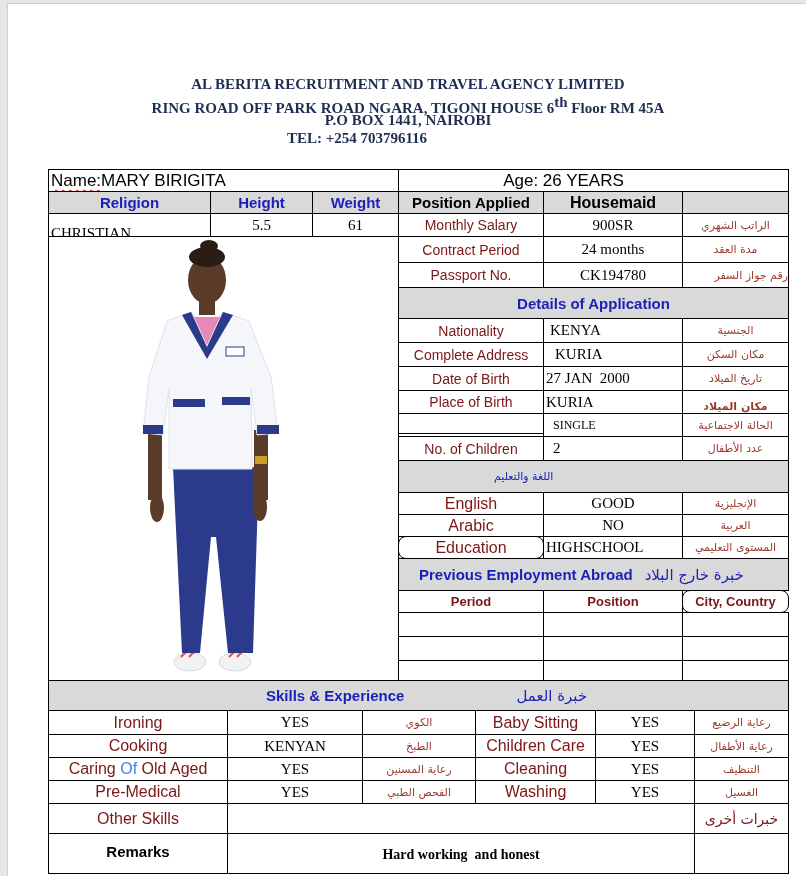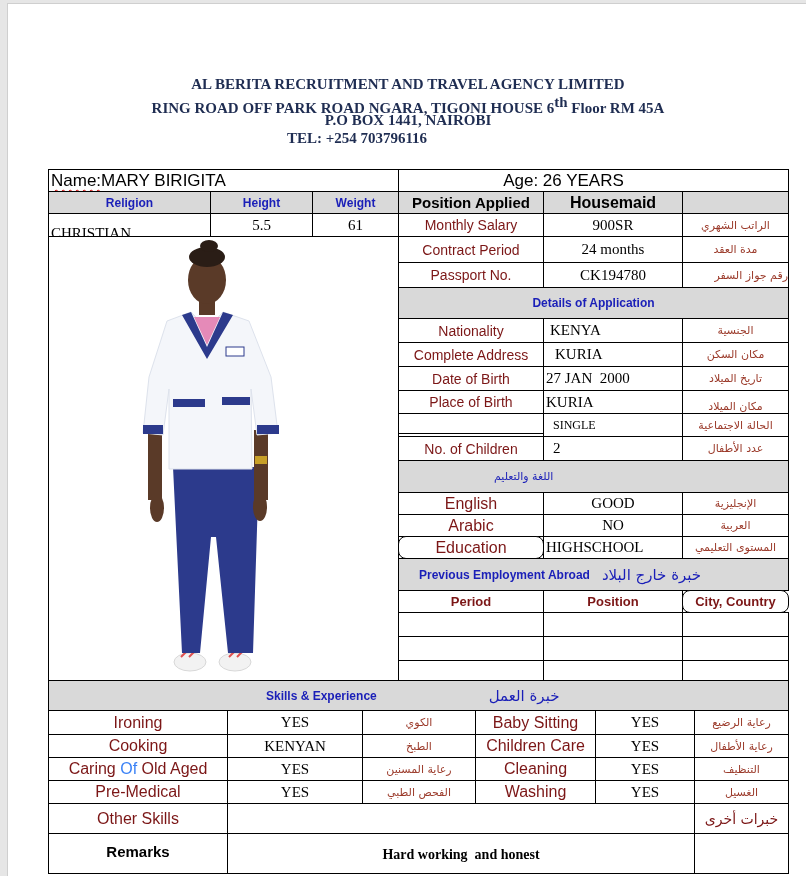--- a/index.html
+++ b/index.html
@@ -2,21 +2,21 @@
 <html><head>
 <meta charset="utf-8">
 <style>
   html, body { margin:0; padding:0; }
   body { width:806px; height:876px; background:#e6e6e6; position:relative; overflow:hidden; font-family:"Liberation Sans", sans-serif; }
   .page { position:absolute; left:7px; top:3px; width:799px; height:873px; background:#ffffff; border-left:1px solid #cfcfcf; border-top:1px solid #cfcfcf; }
   .hdr { position:absolute; left:0; width:806px; text-align:center; font-family:"Liberation Serif", serif; font-weight:bold; color:#1f2d52; font-size:15px; line-height:18px; white-space:nowrap; }
   .hdr sup { font-size:15px; }
   .c { position:absolute; box-sizing:border-box; border:1px solid #000; display:flex; align-items:center; justify-content:center; overflow:hidden; white-space:nowrap; background:#fff; }
   .g { background:#d9d9d9; }
-  .hb { color:#1a1fb8; font-weight:bold; font-size:12px; font-family:"Liberation Sans", sans-serif; }
+  .hb { color:#1a1fb8; font-weight:bold; font-size:15px; font-family:"Liberation Sans", sans-serif; }
   .hk { color:#000; font-weight:bold; font-size:15px; }
   .lbl { color:#7b1616; font-size:14px; font-family:"Liberation Sans", sans-serif; }
   .lblb { color:#7b1616; font-size:16px; font-family:"Liberation Sans", sans-serif; }
   .val { color:#000; font-family:"Liberation Serif", serif; font-size:15px; }
   .ar { color:#9b3a2a; font-size:11px; font-family:"DejaVu Sans", sans-serif; direction:rtl; }
   .arb { color:#1a1fb8; font-size:15px; font-family:"DejaVu Sans", sans-serif; direction:rtl; }
   .left { justify-content:flex-start; padding-left:2px; }
   .photo { position:absolute; left:49px; top:237px; width:348px; height:443px; background:#fff; }
   .spell { text-decoration:underline wavy #c00; text-decoration-thickness:1px; text-underline-offset:3px; }
 </style>
@@ -106,21 +106,21 @@
 <div class="c lbl" style="left:398px;top:342px;width:146px;height:25px;">Complete Address</div>
 <div class="c val left" style="left:543px;top:342px;width:140px;height:25px;padding-left:11px;">KURIA</div>
 <div class="c ar" style="left:682px;top:342px;width:107px;height:25px;">مكان السكن</div>
 
 <div class="c lbl" style="left:398px;top:366px;width:146px;height:25px;">Date of Birth</div>
 <div class="c val left" style="left:543px;top:366px;width:140px;height:25px;white-space:pre;">27 JAN  2000</div>
 <div class="c ar" style="left:682px;top:366px;width:107px;height:25px;">تاريخ الميلاد</div>
 
 <div class="c lbl" style="left:398px;top:390px;width:146px;height:24px;">Place of Birth</div>
 <div class="c val left" style="left:543px;top:390px;width:140px;height:24px;">KURIA</div>
-<div class="c ar" style="left:682px;top:390px;width:107px;height:32px;">مكان الميلاد</div>
+<div class="c ar" style="left:682px;top:390px;width:107px;height:32px;font-weight:bold;">مكان الميلاد</div>
 
 <div class="c lbl" style="left:398px;top:413px;width:146px;height:24px;margin-top:20px;">Marital Status</div>
 <div class="c val left" style="left:543px;top:413px;width:140px;height:24px;padding-left:9px;font-size:12px;">SINGLE</div>
 <div class="c ar" style="left:682px;top:413px;width:107px;height:24px;">الحالة الاجتماعية</div>
 
 <div class="c lbl" style="left:398px;top:436px;width:146px;height:25px;">No. of Children</div>
 <div class="c val left" style="left:543px;top:436px;width:140px;height:25px;padding-left:9px;">2</div>
 <div class="c ar" style="left:682px;top:436px;width:107px;height:25px;">عدد الأطفال</div>
 
 <div class="c g" style="left:398px;top:460px;width:391px;height:33px;justify-content:flex-start;">

